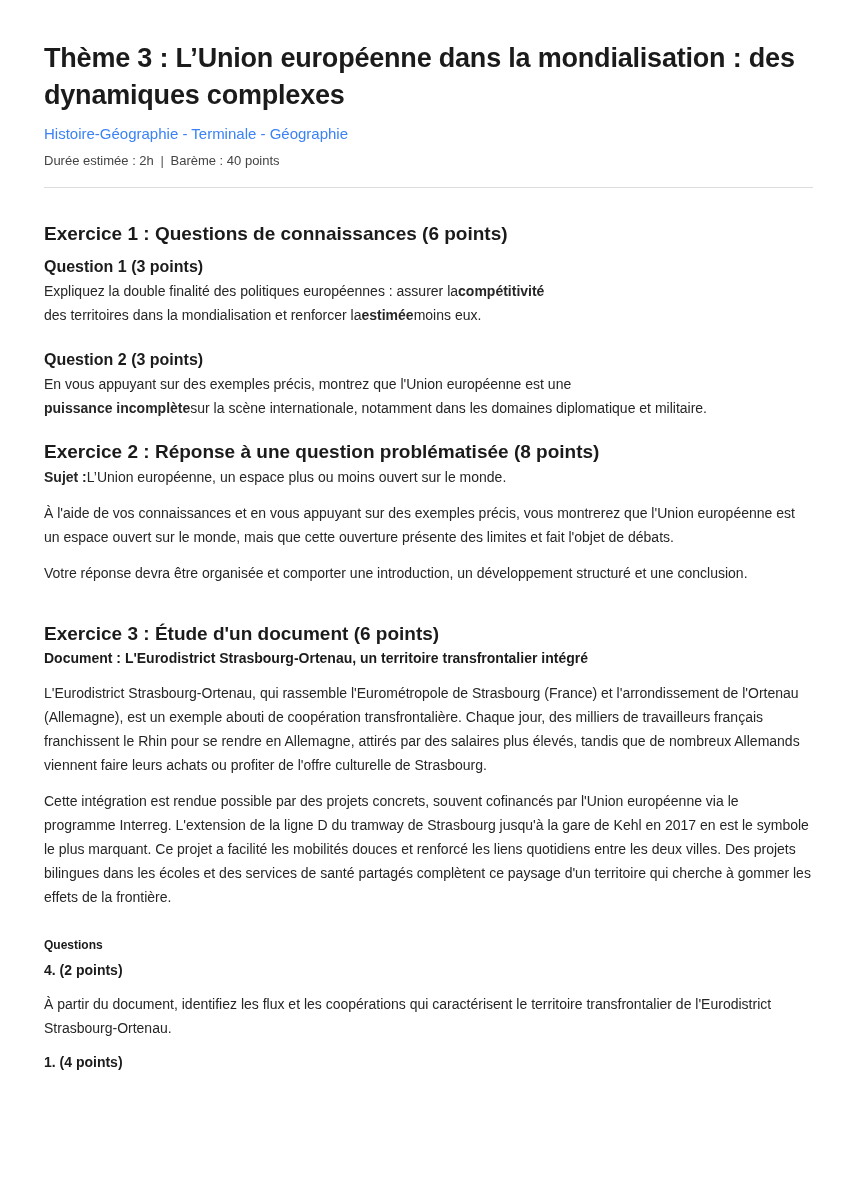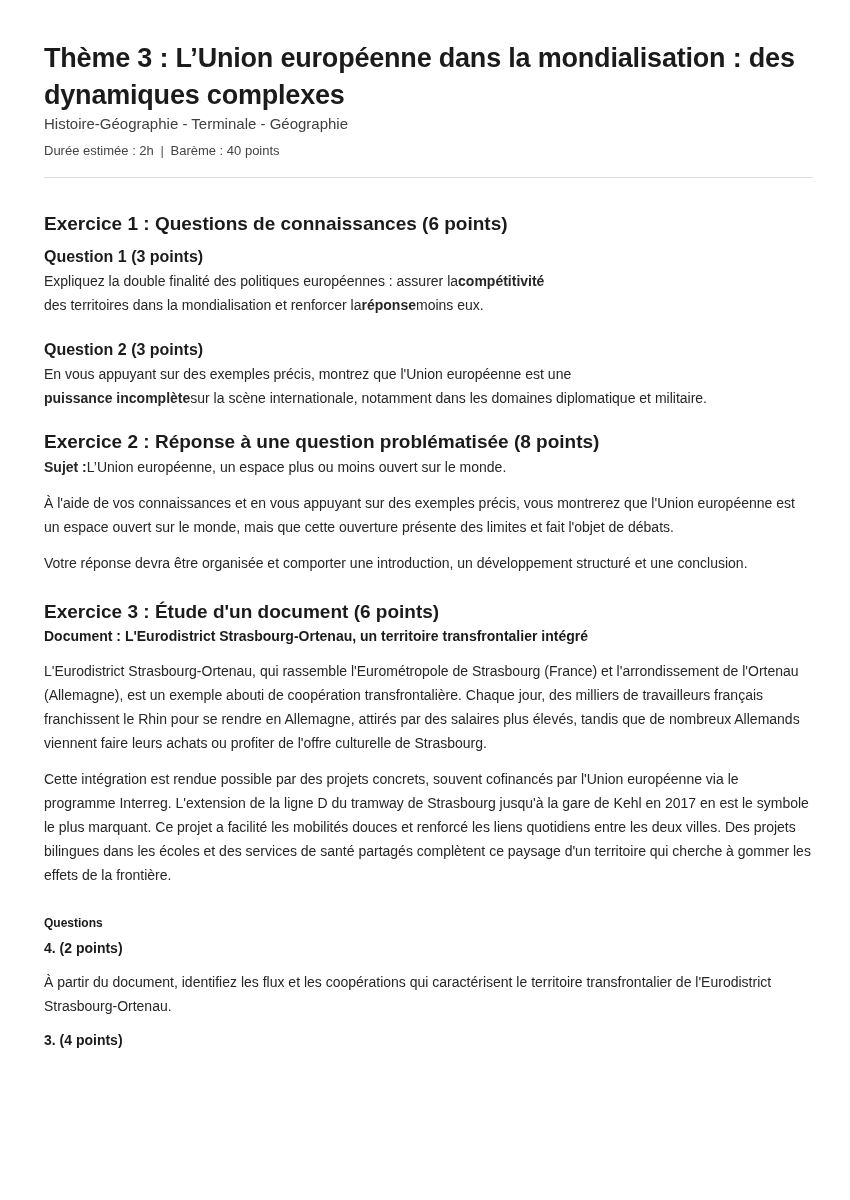--- a/index.html
+++ b/index.html
@@ -6,42 +6,42 @@
     body {
       width: 850px; height: 1200px; overflow: hidden;
       font-family: "Liberation Sans", "DejaVu Sans", sans-serif;
       color: #1a1a1a;
     }
     .page { padding: 40px 37px 0 44px; }
     .title {
       font-size: 27px; font-weight: bold; line-height: 37px;
       margin: 0; color: #1b1b1b; letter-spacing: -0.2px;
     }
-    .subtitle { font-size: 15px; color: #404040; line-height: 20px; }
+    .subtitle { font-size: 15px; color: #3b82f6; margin-top: 10px; line-height: 20px; }
     .meta { font-size: 13px; color: #444; margin-top: 8px; line-height: 18px; }
     .meta .sep { color: #555; margin: 0 3px; }
     .divider { border: 0; border-top: 1px solid #dcdcdc; margin: 17px 0 0 0; }
 
     .ex-title { font-size: 19px; font-weight: bold; margin: 0; line-height: 26px; color: #1b1b1b; }
     .q-title { font-size: 16px; font-weight: bold; margin: 0; line-height: 22px; color: #1b1b1b; }
     p { margin: 0; font-size: 14px; line-height: 24px; color: #262626; }
     .small-bold { font-size: 14px; font-weight: bold; line-height: 20px; color: #1b1b1b; }
 
     #ex1 { margin-top: 33px; }
     #q1 { margin-top: 9px; }
     #q1 p { margin-top: 1px; }
     #q2 { margin-top: 22px; }
     #q2 p { margin-top: 1px; }
 
     #ex2 { margin-top: 19px; }
     #ex2 .sujet { margin-top: 0px; }
     #ex2 .para1 { margin-top: 12px; }
     #ex2 .para2 { margin-top: 12px; }
 
-    #ex3 { margin-top: 24px; }
+    #ex3 { margin-top: 36px; }
     #ex3 .doc-title { margin-top: 1px; }
     #ex3 .doc-p1 { margin-top: 13px; }
     #ex3 .doc-p2 { margin-top: 12px; }
 
     #questions { margin-top: 25px; }
     #questions .q-head { font-size: 12px; font-weight: bold; line-height: 22px; }
     #questions .q1-label { margin-top: 4px; }
     #questions .q1-text { margin-top: 12px; }
     #questions .q2-label { margin-top: 12px; }
   </style>
@@ -59,21 +59,21 @@
       <span>Barème : 40 points</span>
     </div>
     <hr class="divider">
   </header>
 
   <section id="ex1">
     <h2 class="ex-title">Exercice 1 : Questions de connaissances (6 points)</h2>
 
     <div id="q1">
       <h3 class="q-title">Question 1 (3 points)</h3>
-      <p><span>Expliquez la double finalité des politiques européennes : assurer la</span><b>compétitivité</b><br><span>des territoires dans la mondialisation et renforcer la</span><b>réponse</b><span>moins eux.</span></p>
+      <p><span>Expliquez la double finalité des politiques européennes : assurer la</span><b>compétitivité</b><br><span>des territoires dans la mondialisation et renforcer la</span><b>estimée</b><span>moins eux.</span></p>
     </div>
 
     <div id="q2">
       <h3 class="q-title">Question 2 (3 points)</h3>
       <p><span>En vous appuyant sur des exemples précis, montrez que l'Union européenne est une</span><br><b>puissance incomplète</b><span>sur la scène internationale, notamment dans les domaines diplomatique et militaire.</span></p>
     </div>
   </section>
 
   <section id="ex2">
     <h2 class="ex-title">Exercice 2 : Réponse à une question problématisée (8 points)</h2>
@@ -85,17 +85,17 @@
   <section id="ex3">
     <h2 class="ex-title">Exercice 3 : Étude d'un document (6 points)</h2>
     <div class="small-bold doc-title">Document : L'Eurodistrict Strasbourg-Ortenau, un territoire transfrontalier intégré</div>
     <p class="doc-p1">L'Eurodistrict Strasbourg-Ortenau, qui rassemble l'Eurométropole de Strasbourg (France) et l'arrondissement de l'Ortenau (Allemagne), est un exemple abouti de coopération transfrontalière. Chaque jour, des milliers de travailleurs français franchissent le Rhin pour se rendre en Allemagne, attirés par des salaires plus élevés, tandis que de nombreux Allemands viennent faire leurs achats ou profiter de l'offre culturelle de Strasbourg.</p>
     <p class="doc-p2">Cette intégration est rendue possible par des projets concrets, souvent cofinancés par l'Union européenne via le programme Interreg. L'extension de la ligne D du tramway de Strasbourg jusqu'à la gare de Kehl en 2017 en est le symbole le plus marquant. Ce projet a facilité les mobilités douces et renforcé les liens quotidiens entre les deux villes. Des projets bilingues dans les écoles et des services de santé partagés complètent ce paysage d'un territoire qui cherche à gommer les effets de la frontière.</p>
 
     <div id="questions">
       <div class="q-head">Questions</div>
       <div class="small-bold q1-label">4. (2 points)</div>
       <p class="q1-text">À partir du document, identifiez les flux et les coopérations qui caractérisent le territoire transfrontalier de l'Eurodistrict Strasbourg-Ortenau.</p>
-      <div class="small-bold q2-label">3. (4 points)</div>
+      <div class="small-bold q2-label">1. (4 points)</div>
     </div>
   </section>
 
 </div>
 
 </body></html>

